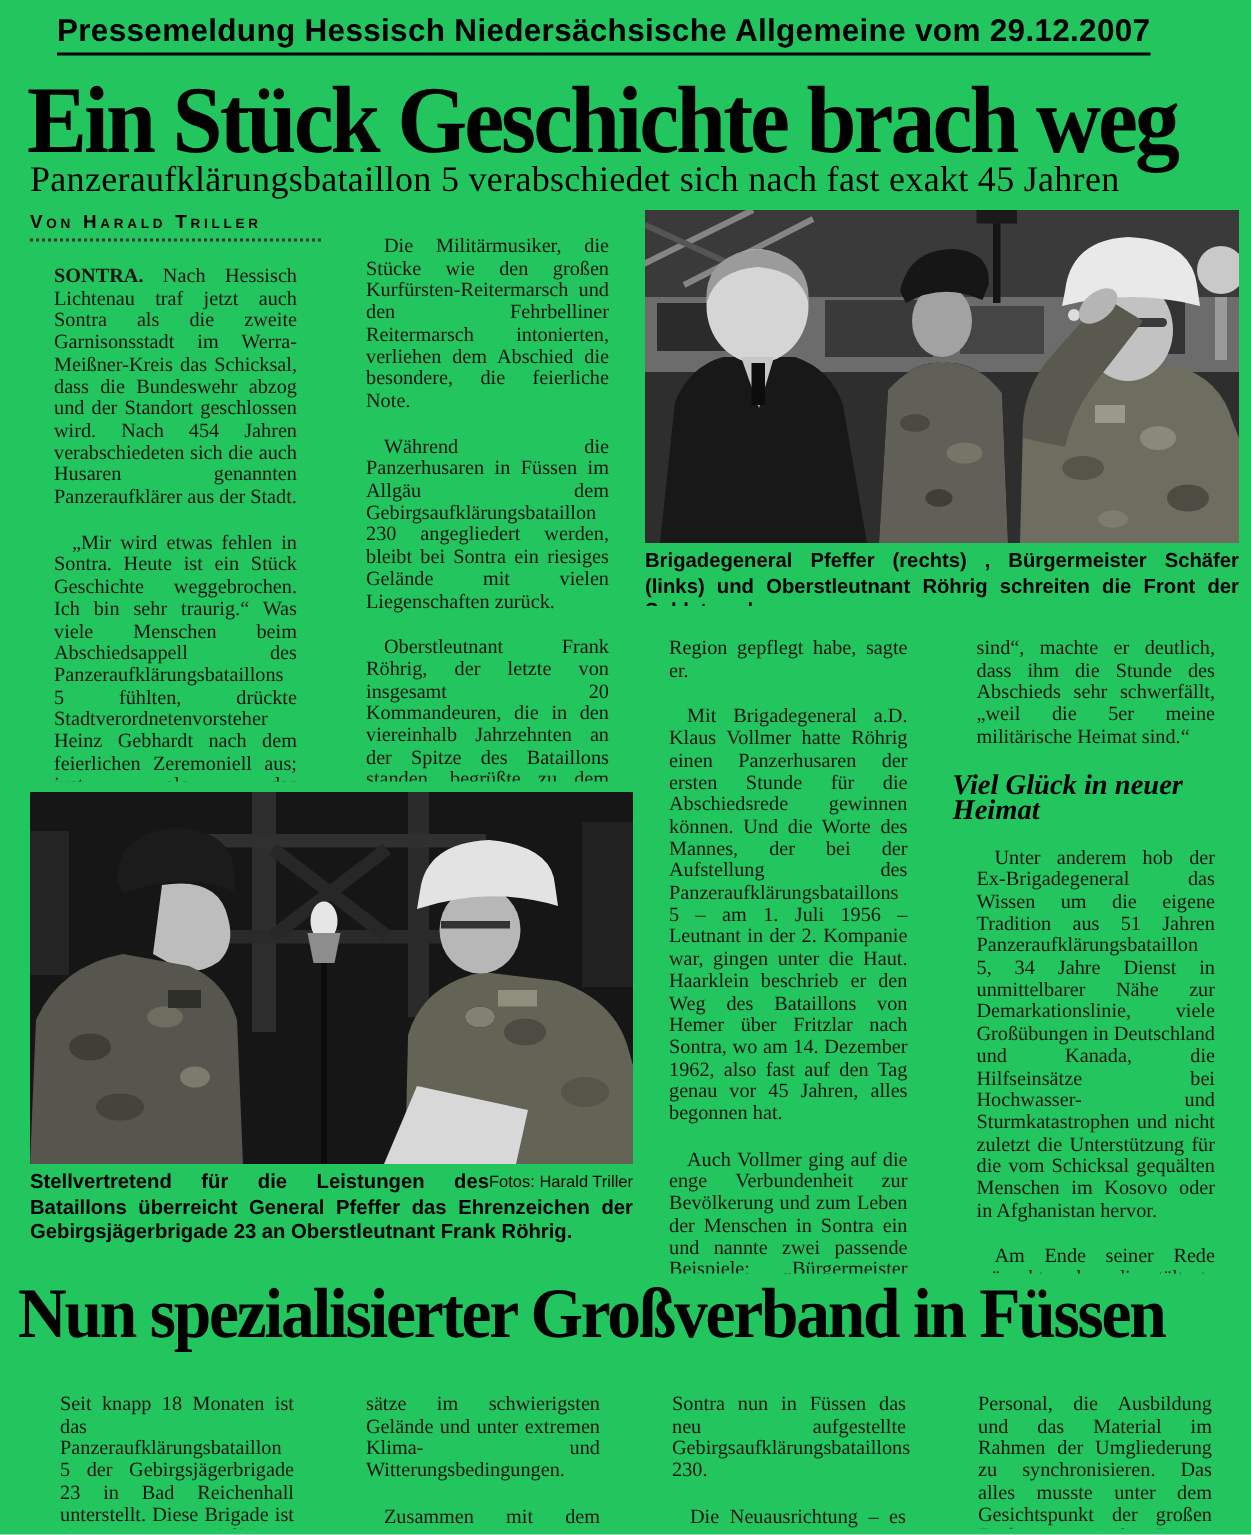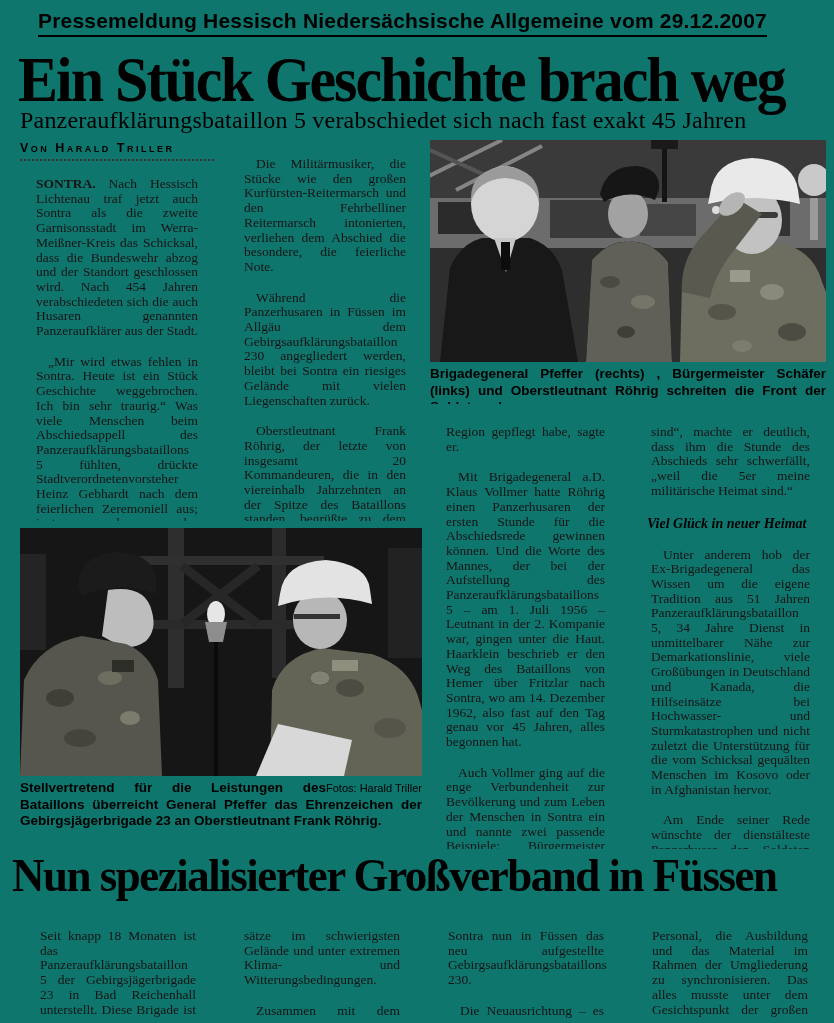--- a/index.html
+++ b/index.html
@@ -1,17 +1,17 @@
 <!DOCTYPE html>
 <html lang="de"><head>
 <meta charset="utf-8">
 <style>
   html,body{margin:0;padding:0;background:#e8e8e8;}
   .page{
-    position:relative;width:834px;height:1023px;margin:0 auto;background:#0f766e;
+    position:relative;width:834px;height:1023px;margin:0 auto;background:#22c55e;
     font-family:"Liberation Serif",serif;color:#141414;overflow:hidden;
   }
   
   .masthead{
     position:absolute;top:9px;left:38px;
     font-family:"Liberation Sans",sans-serif;font-weight:bold;font-size:21px;
     border-bottom:2px solid #000;padding-bottom:2px;letter-spacing:.2px;color:#000;
   }
   
   .headline1{
@@ -32,21 +32,21 @@
   .a1-left{position:absolute;top:141px;left:20px;width:402px;}
   .a1-right{position:absolute;top:140px;left:430px;width:396px;}
   .cols{display:flex;gap:14px;overflow:hidden;}
   .cols-a1-left{height:380px;}
   .cols-a1-right{height:440px;margin-top:5px;}
   .col{flex:1 1 0;overflow:hidden;}
   .col p{margin:16px;font-size:13.5px;line-height:14.7px;text-align:justify;hyphens:auto;}
   .col p.indent{text-indent:12px;}
   .col p strong{font-weight:bold;}
   .col-subhead{
-    margin:4px 0 2px 12px;font-size:14px;line-height:17px;
+    margin:4px 0 2px 0;font-size:19px;line-height:17px;
     font-weight:bold;font-style:italic;color:#000;
   }
   
   .byline{
     font-family:"Liberation Sans",sans-serif;font-weight:bold;font-size:12.5px;
     font-variant:small-caps;letter-spacing:2.5px;color:#000;
     border-bottom:2px dotted #333;padding-bottom:4px;margin-bottom:8px;
   }
   
   figure{margin:0;padding:0;}

